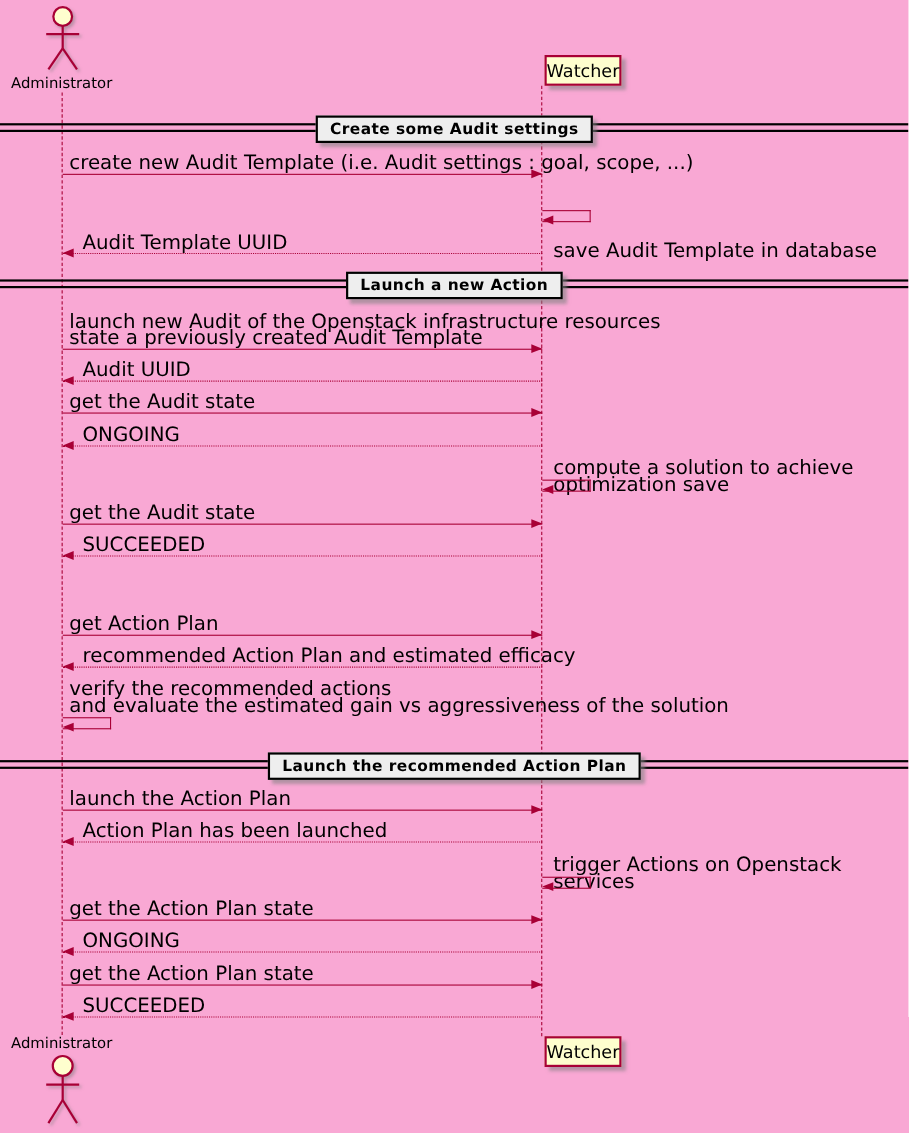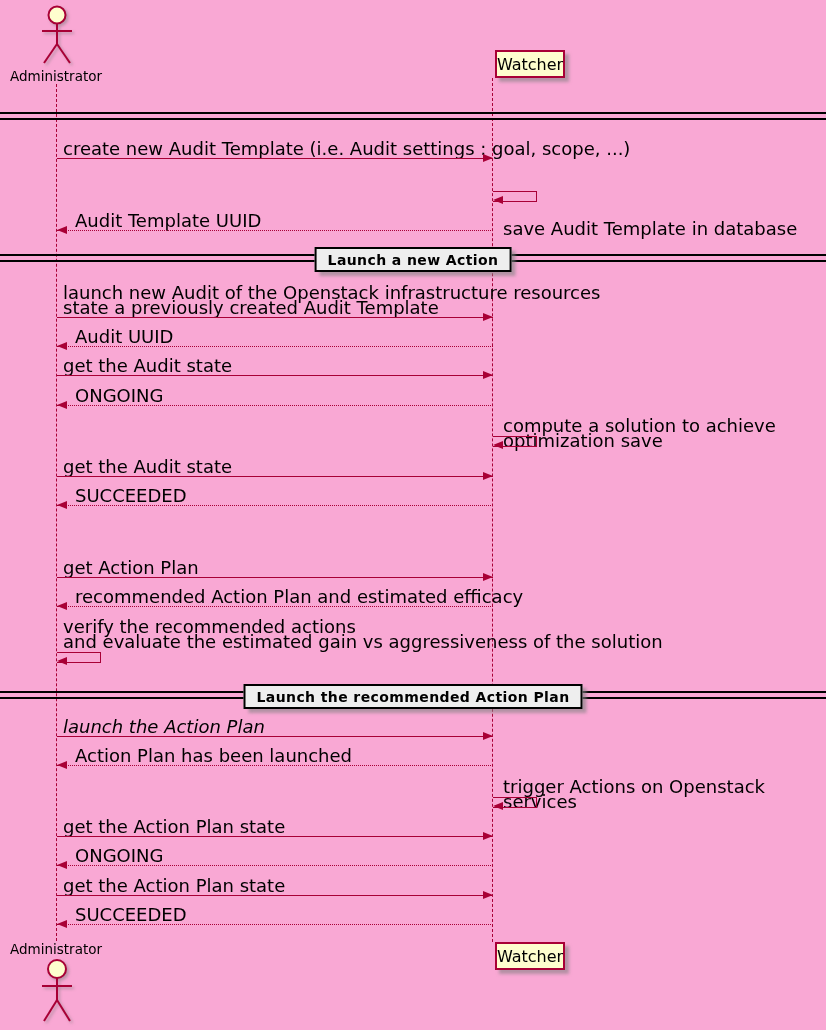--- a/index.html
+++ b/index.html
@@ -59,20 +59,21 @@
       <line x1="28" y1="41" x2="15" y2="60" stroke="#A80036" stroke-width="2"></line>
       <line x1="28" y1="41" x2="41" y2="60" stroke="#A80036" stroke-width="2"></line>
     </svg>
   </div>
   <div class="actor-label" style="left:10px;top:68px;">Administrator</div>
   <div class="participant" style="top:50px;">Watcher</div>
 
   <div class="divider" style="top:105px;">
     <div class="divider-rule" style="top:7px;"></div>
     <div class="divider-rule" style="top:13px;"></div>
+    <div class="divider-box">Create some Audit settings</div>
   </div>
 
   <div>
     <div class="label" style="left:63px;top:142px;">create new Audit Template (i.e. Audit settings : goal, scope, ...)</div>
     <div class="line solid" style="left:57px;top:158px;width:436px;"></div>
     <div class="head right" style="left:483px;top:154px;"></div>
   </div>
 
   <div>
     <div class="label" style="left:503px;top:174px;margin-top:48px;">save Audit Template in database</div>
@@ -155,21 +156,21 @@
     <div class="head left" style="left:57px;top:657px;"></div>
   </div>
 
   <div class="divider" style="top:684px;text-decoration:underline;">
     <div class="divider-rule" style="top:7px;"></div>
     <div class="divider-rule" style="top:13px;"></div>
     <div class="divider-box">Launch the recommended Action Plan</div>
   </div>
 
   <div>
-    <div class="label" style="left:63px;top:720px;font-style:italic;">launch the Action Plan</div>
+    <div class="label" style="left:63px;top:720px;">launch the Action Plan</div>
     <div class="line solid" style="left:57px;top:736px;width:436px;"></div>
     <div class="head right" style="left:483px;top:732px;"></div>
   </div>
 
   <div>
     <div class="label" style="left:75px;top:749px;">Action Plan has been launched</div>
     <div class="line dotted" style="left:57px;top:765px;width:436px;"></div>
     <div class="head left" style="left:57px;top:761px;"></div>
   </div>
 

